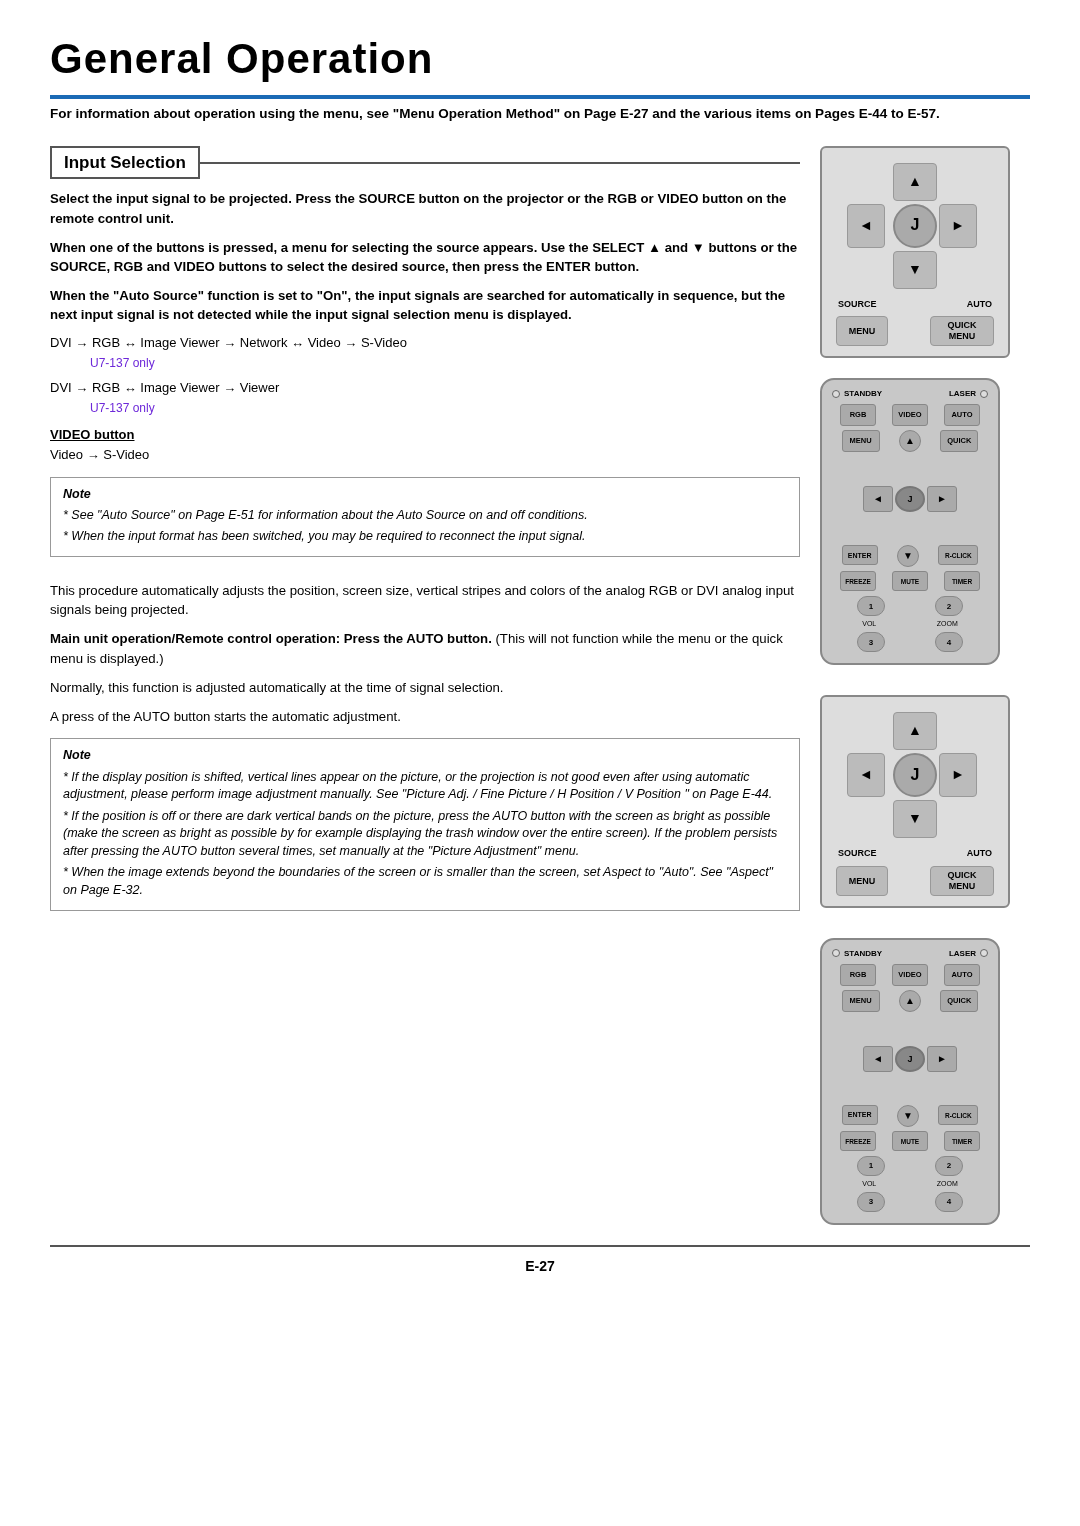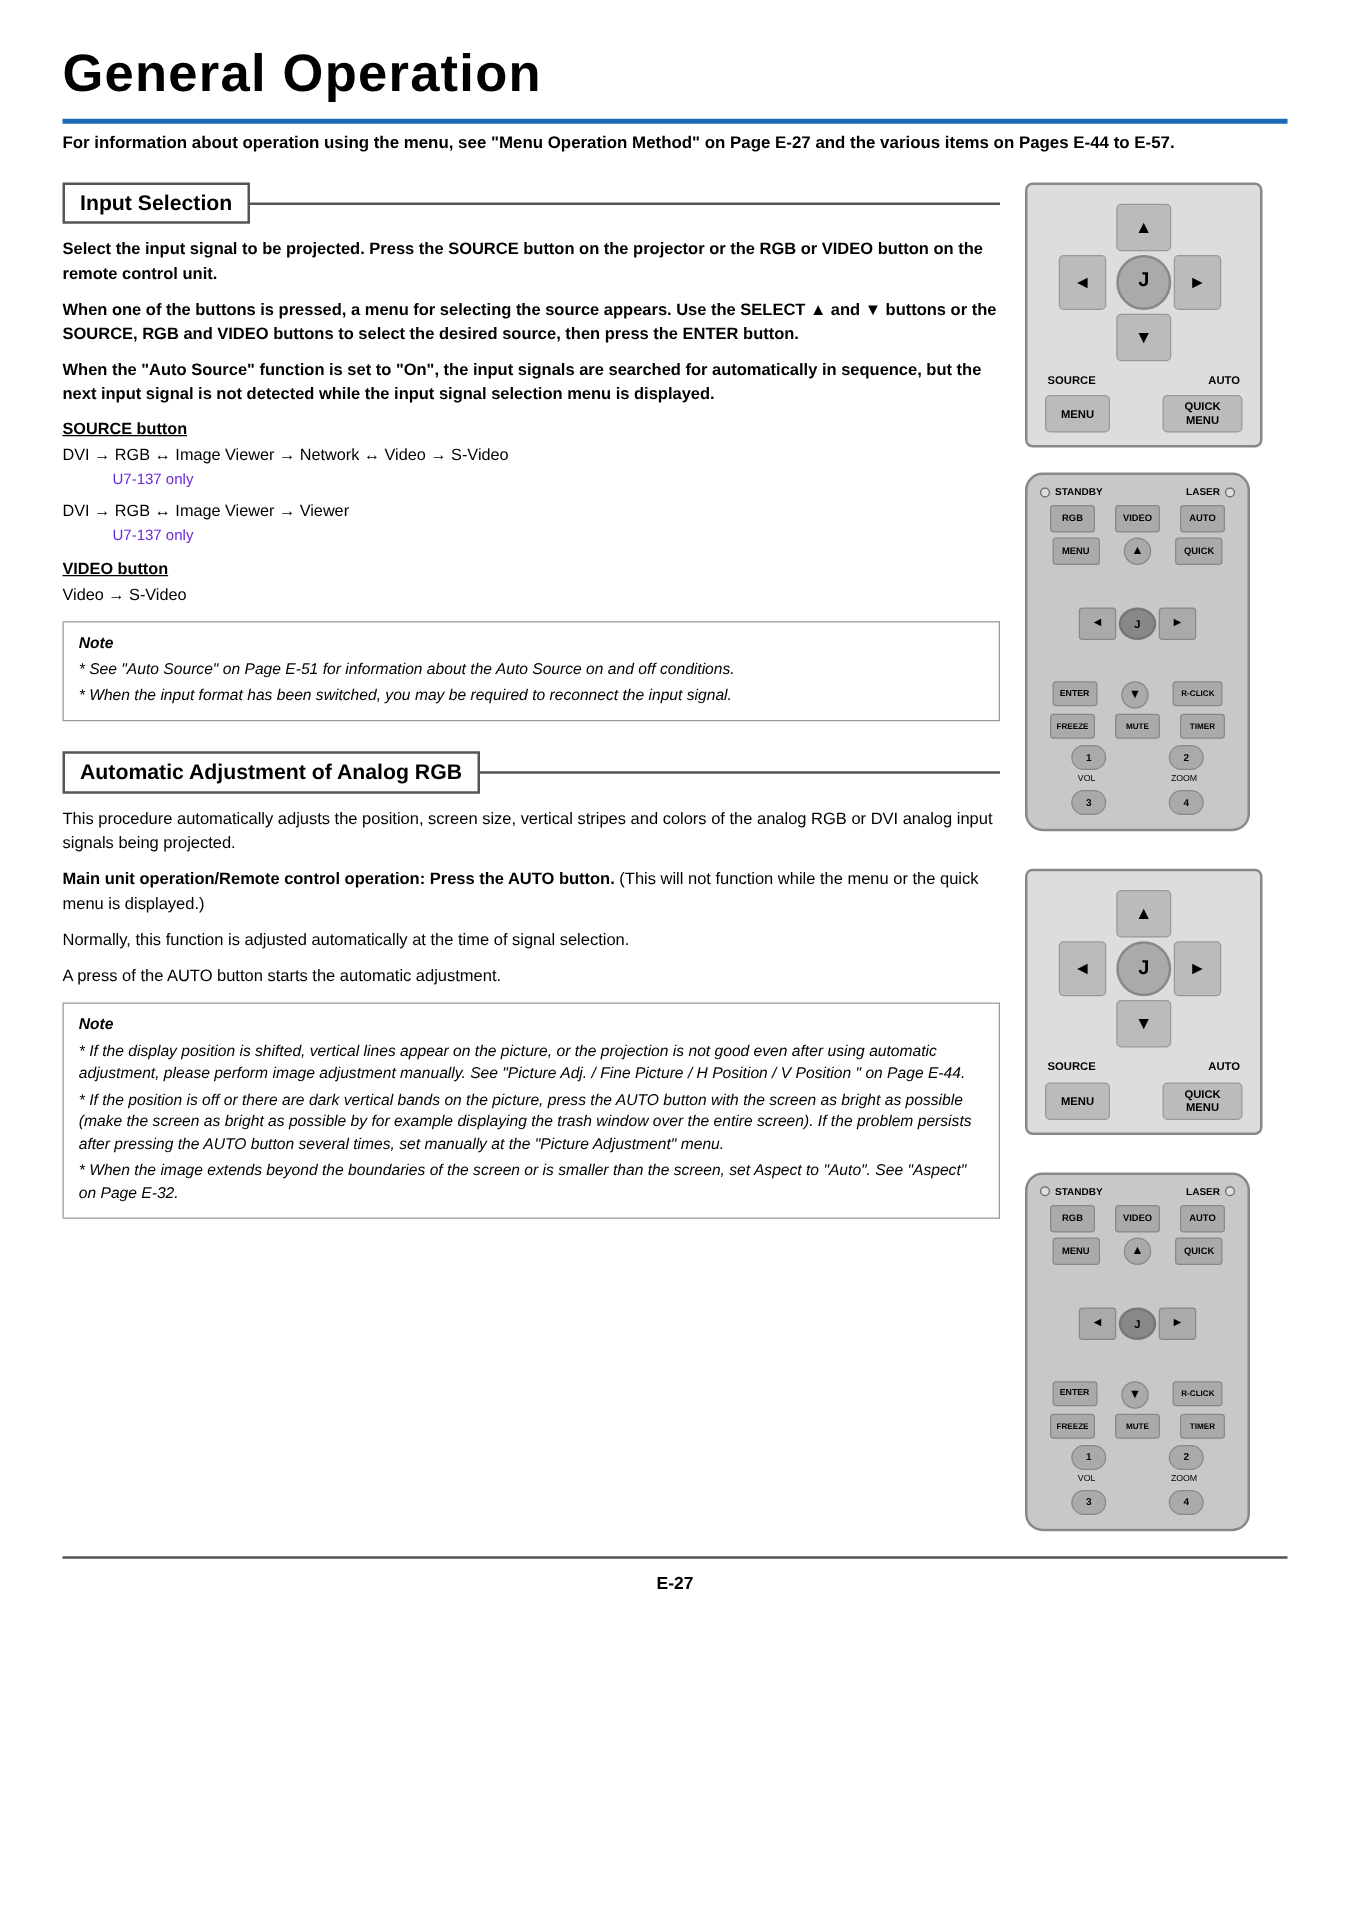--- a/index.html
+++ b/index.html
@@ -161,21 +161,20 @@
         Select the input signal to be projected. Press the SOURCE button on the projector or the RGB or VIDEO button on the remote control unit.
       </p>
       <p class="body-text-bold">
         When one of the buttons is pressed, a menu for selecting the source appears. Use the SELECT ▲ and ▼ buttons or the SOURCE, RGB and VIDEO buttons to select the desired source, then press the ENTER button.
       </p>
       <p class="body-text-bold">
         When the "Auto Source" function is set to "On", the input signals are searched for automatically in sequence, but the next input signal is not detected while the input signal selection menu is displayed.
       </p>
 
       <div style="margin-top:10px;">
-        <div class="button-label">SOURCE button</div>
         <div class="button-desc">DVI → RGB ↔ Image Viewer → Network ↔ Video → S-Video</div>
         <div class="highlight-blue" style="margin-left:40px;">U7-137 only</div>
       </div>
 
       <div style="margin-top:8px;">
         <div class="button-desc">DVI → RGB ↔ Image Viewer → Viewer</div>
         <div class="highlight-blue" style="margin-left:40px;">U7-137 only</div>
       </div>
 
       <div style="margin-top:8px;">
@@ -184,24 +183,20 @@
       </div>
 
       <div class="note-box">
         <div class="note-title">Note</div>
         <p>* See "Auto Source" on Page E-51 for information about the Auto Source on and off conditions.</p>
         <p>* When the input format has been switched, you may be required to reconnect the input signal.</p>
       </div>
     </div>
 
     <div class="section-wrap">
-      <div class="section-rule-header">
-        <div class="title-box">Automatic Adjustment of Analog RGB</div>
-        <div class="rule"></div>
-      </div>
 
       <p class="body-text">
         This procedure automatically adjusts the position, screen size, vertical stripes and colors of the analog RGB or DVI analog input signals being projected.
       </p>
       <p class="body-text">
         <strong>Main unit operation/Remote control operation: Press the AUTO button.</strong> (This will not function while the menu or the quick menu is displayed.)
       </p>
       <p class="body-text">
         Normally, this function is adjusted automatically at the time of signal selection.
       </p>

